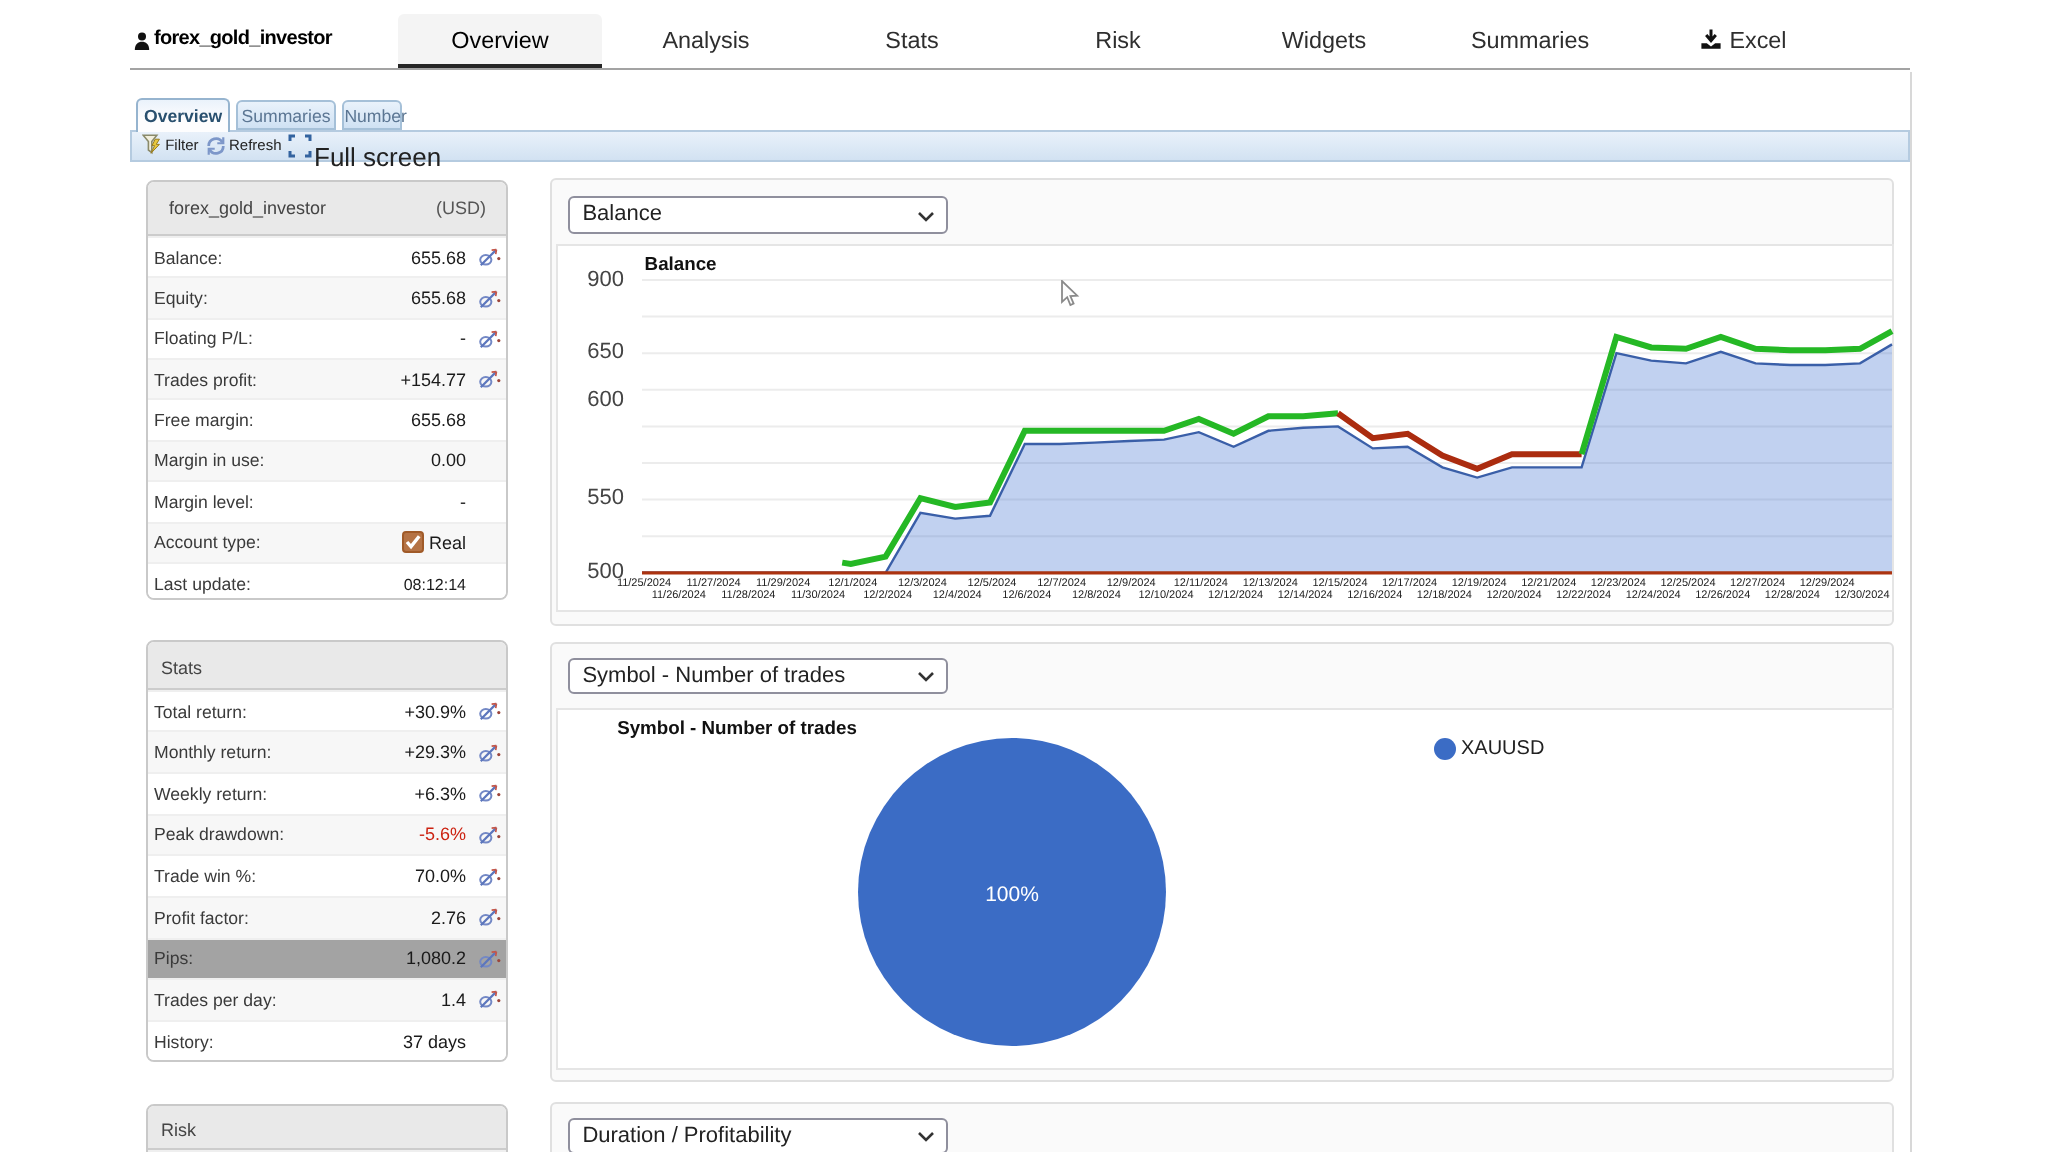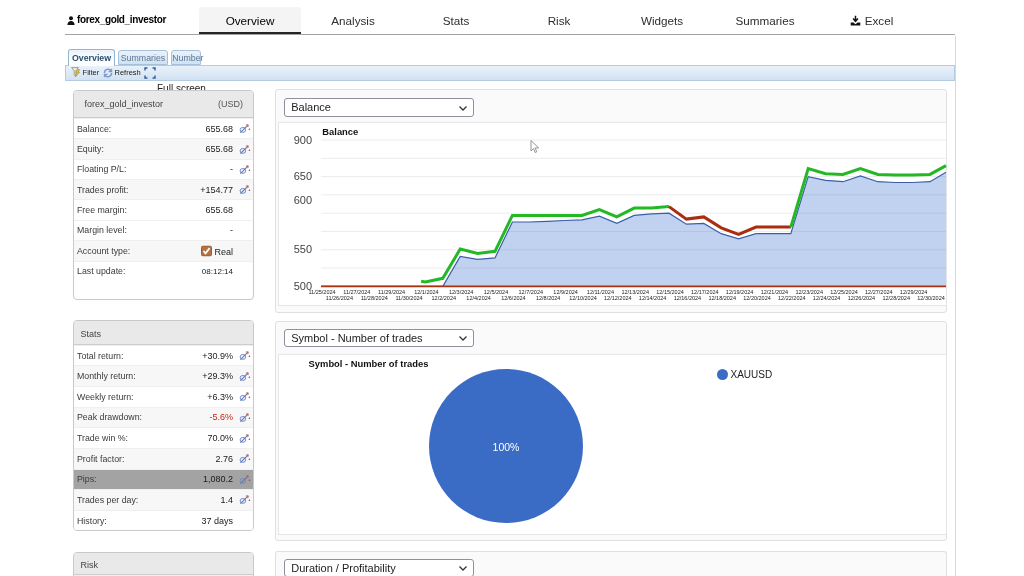--- a/index.html
+++ b/index.html
@@ -67,21 +67,21 @@
 <svg class="abs" style="left:103.2px;top:67.8px" width="10" height="10" viewBox="0 0 11 11">
     <path d="M1.5 5.5 A4 4 0 0 1 9 3.5" fill="none" stroke="#7d97c9" stroke-width="1.5"></path>
     <path d="M9.5 0.7 V4 H6.2" fill="none" stroke="#7d97c9" stroke-width="1.2"></path>
     <path d="M9.5 5.5 A4 4 0 0 1 2 7.5" fill="none" stroke="#7d97c9" stroke-width="1.5"></path>
     <path d="M1.5 10.3 V7 H4.8" fill="none" stroke="#7d97c9" stroke-width="1.2"></path>
   </svg>
 <div class="abs" style="left:114.5px;top:68.3px;font-size:7.5px;color:#222">Refresh</div>
 <svg class="abs" style="left:143.7px;top:67.3px" width="12" height="12" viewBox="0 0 12 12">
     <path d="M1 3.5 V1 H3.5 M8.5 1 H11 V3.5 M11 8.5 V11 H8.5 M3.5 11 H1 V8.5" fill="none" stroke="#33639f" stroke-width="1.5"></path>
   </svg>
-<div class="abs" style="left:157px;top:83px;font-size:10px;color:#222">Full screen</div>
+<div class="abs" style="left:157px;top:71px;font-size:13px;color:#222">Full screen</div>
 
 <div class="panel" style="top:89.6px;height:210.8px">
 <div class="phead" style="height:27.4px;line-height:27.4px;position:relative">forex_gold_investor<span style="position:absolute;right:9.5px;color:#555">(USD)</span></div>
 <div class="row" style="background:#fff">
       <span class="lb">Balance:</span>
       <span class="vl ">655.68</span>
       <svg class="ci" width="13" height="11" viewBox="0 0 13 11">
         <ellipse cx="4.9" cy="6.9" rx="2.8" ry="2.4" fill="none" stroke="#7388c5" stroke-width="1"></ellipse>
         <path d="M2.4 9.6 L10.2 1.8" stroke="#5c76bd" stroke-width="1.1" fill="none"></path>
         <path d="M10.2 1.8 l-2.4 0.25 M10.2 1.8 l-0.35 2.3" stroke="#c4574a" stroke-width="0.85" fill="none"></path>
@@ -114,20 +114,24 @@
       <svg class="ci" width="13" height="11" viewBox="0 0 13 11">
         <ellipse cx="4.9" cy="6.9" rx="2.8" ry="2.4" fill="none" stroke="#7388c5" stroke-width="1"></ellipse>
         <path d="M2.4 9.6 L10.2 1.8" stroke="#5c76bd" stroke-width="1.1" fill="none"></path>
         <path d="M10.2 1.8 l-2.4 0.25 M10.2 1.8 l-0.35 2.3" stroke="#c4574a" stroke-width="0.85" fill="none"></path>
         <circle cx="11.4" cy="6.3" r="0.8" fill="#9c453a"></circle>
       </svg>
     </div>
 <div class="row" style="background:#fff">
       <span class="lb">Free margin:</span>
       <span class="vl ">655.68</span>
+    </div>
+<div class="row" style="background:#f7f7f7">
+      <span class="lb">Margin in use:</span>
+      <span class="vl ">0.00</span>
     </div>
 <div class="row" style="background:#fff">
       <span class="lb">Margin level:</span>
       <span class="vl ">-</span>
     </div>
 <div class="row" style="background:#f7f7f7">
       <span class="lb">Account type:</span>
       <span class="vl "><svg width="11" height="11" viewBox="0 0 11 11" style="vertical-align:-2px;margin-right:2px">
           <rect x="0.5" y="0.5" width="10" height="10" rx="1.5" fill="#b57345" stroke="#a05a28"></rect>
           <path d="M2.5 5.5 L4.5 7.8 L8.6 2.6" fill="none" stroke="#fff" stroke-width="1.7"></path>

